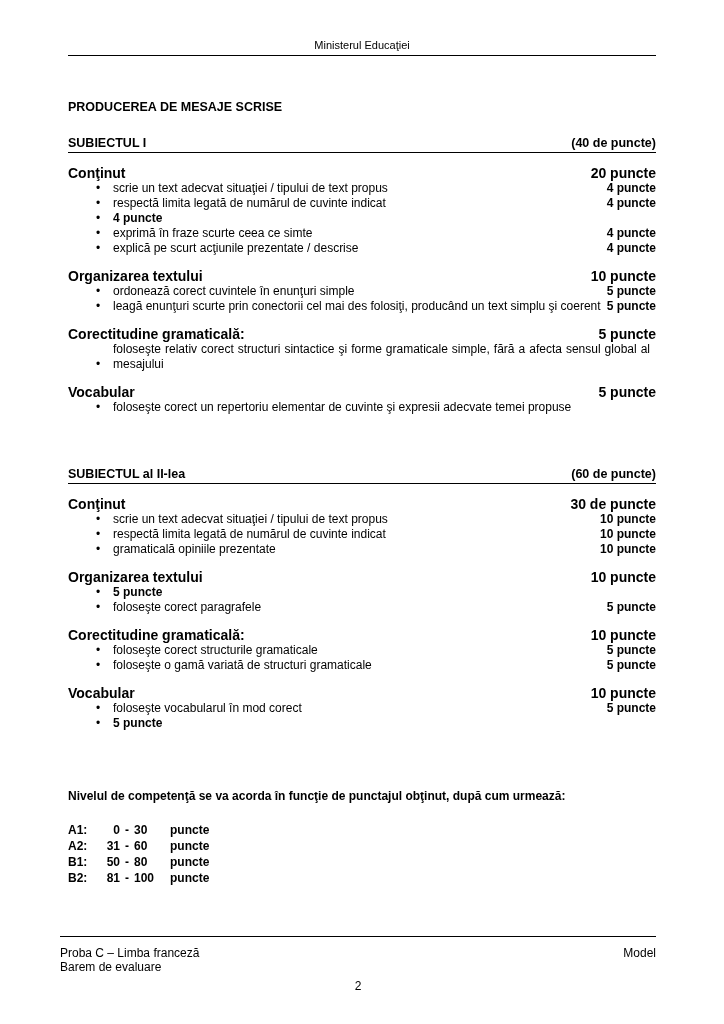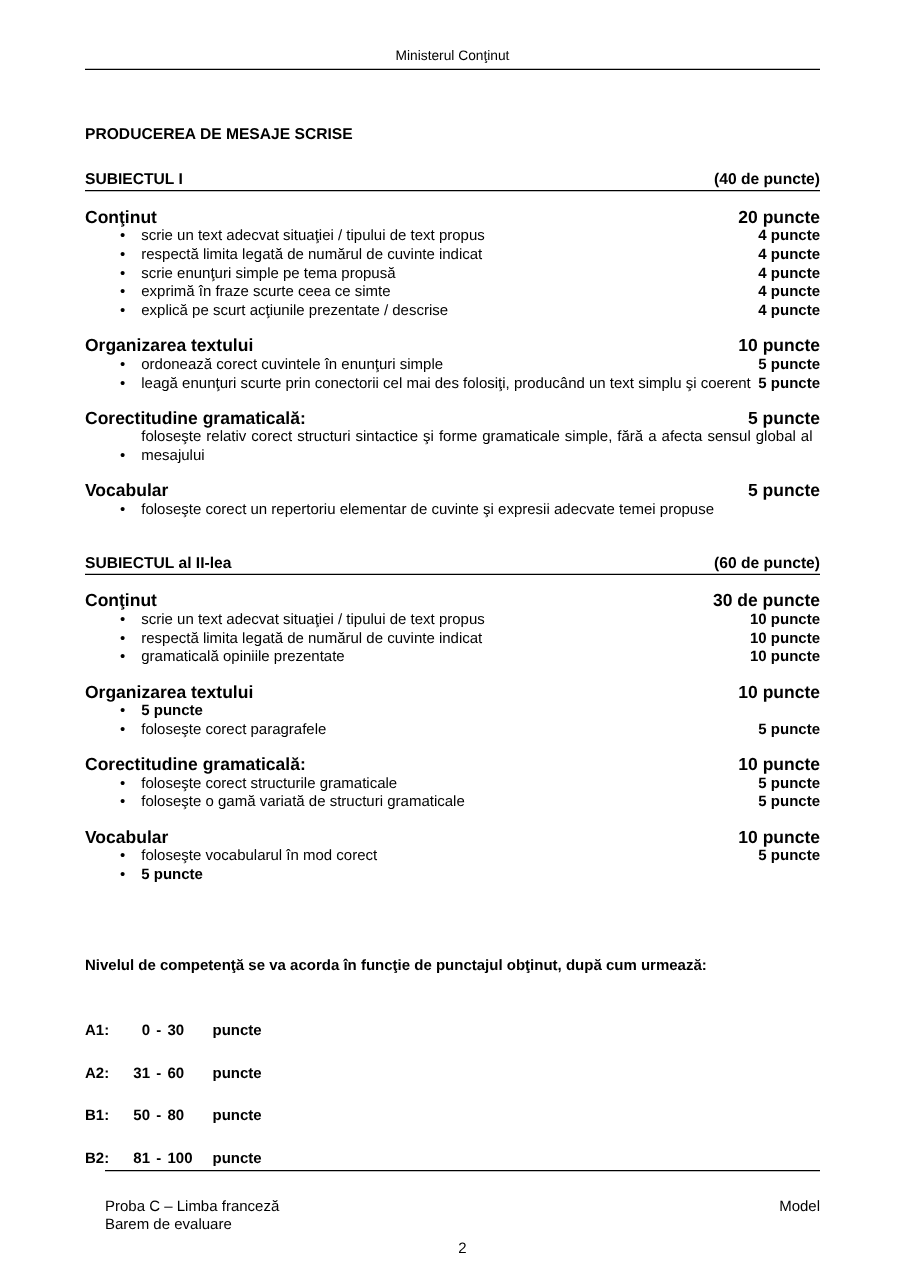--- a/index.html
+++ b/index.html
@@ -18,21 +18,21 @@
   }
   
   .doc-header { text-align: center; font-size: 11px; line-height: 14px; }
   .header-rule { border: 0; border-top: 1px solid #000; margin: 3px 0 0 0; }
 
   
   .doc-title { font-weight: bold; font-size: 12.5px; margin-top: 44px; }
 
   
   .subject { margin-top: 22px; }
-  .subject + .subject { margin-top: 28px; }
+  .subject + .subject { margin-top: 52px; }
   .subject-head {
     display: flex; justify-content: space-between; align-items: flex-end;
     font-weight: bold; font-size: 12.5px;
     border-bottom: 1.6px solid #000; padding-bottom: 2px;
   }
   .section { margin-top: 13px; }
   .row { display: flex; justify-content: space-between; line-height: 15px; }
   .bold { font-weight: bold; }
   .section-head { font-size: 14px; }
   .bullet-row {
@@ -40,42 +40,42 @@
     margin-left: 28px; line-height: 15px;
   }
   .marker { width: 17px; flex: 0 0 17px; }
   .btext { flex: 1 1 auto; padding-right: 6px; text-align: justify; }
   .bpoints { flex: 0 0 auto; white-space: nowrap; font-weight: bold; }
 
   
   .competence-note { font-weight: bold; margin-top: 58px; line-height: 15px; }
   .levels { margin-top: 18px; font-weight: bold; }
   .level-row { line-height: 16px; }
-  .level-label { display: inline-block; width: 34px; margin-top: 18px; }
+  .level-label { display: inline-block; width: 34px; }
   .level-from { display: inline-block; width: 18px; text-align: right; }
   .level-dash { display: inline-block; width: 14px; text-align: center; }
   .level-to { display: inline-block; width: 36px; }
   .level-unit { display: inline-block; }
 
   
   .doc-footer {
-    position: absolute; left: 84px; right: 68px; top: 936px;
-    border-top: 1px solid #000; padding-top: 21px;
+    position: absolute; left: 60px; right: 68px; top: 936px;
+    border-top: 1px solid #000; padding-top: 9px;
     font-size: 12px; line-height: 14px;
   }
   .footer-row { display: flex; justify-content: space-between; }
   .page-number { text-align: center; margin-top: 5px; }
 </style>
 </head>
 <body>
 
 <div class="page">
 
   <div class="doc-header">
-    <div>Ministerul Conţinut</div>
+    <div>Ministerul Educaţiei</div>
   </div>
   <hr class="header-rule">
 
   <div class="doc-title">PRODUCEREA DE MESAJE SCRISE</div>
 
   <div id="subjects-container">
       <div class="subject">
         <div class="subject-head">
           <span>SUBIECTUL I</span>
           <span>(40 de puncte)</span>
@@ -90,21 +90,20 @@
             <span class="btext">scrie un text adecvat situaţiei / tipului de text propus</span>
             <span class="bpoints">4 puncte</span>
           </div>
           <div class="bullet-row">
             <span class="marker">•</span>
             <span class="btext">respectă limita legată de numărul de cuvinte indicat</span>
             <span class="bpoints">4 puncte</span>
           </div>
           <div class="bullet-row">
             <span class="marker">•</span>
-            <span class="btext">scrie enunţuri simple pe tema propusă</span>
             <span class="bpoints">4 puncte</span>
           </div>
           <div class="bullet-row">
             <span class="marker">•</span>
             <span class="btext">exprimă în fraze scurte ceea ce simte</span>
             <span class="bpoints">4 puncte</span>
           </div>
           <div class="bullet-row">
             <span class="marker">•</span>
             <span class="btext">explică pe scurt acţiunile prezentate / descrise</span>

